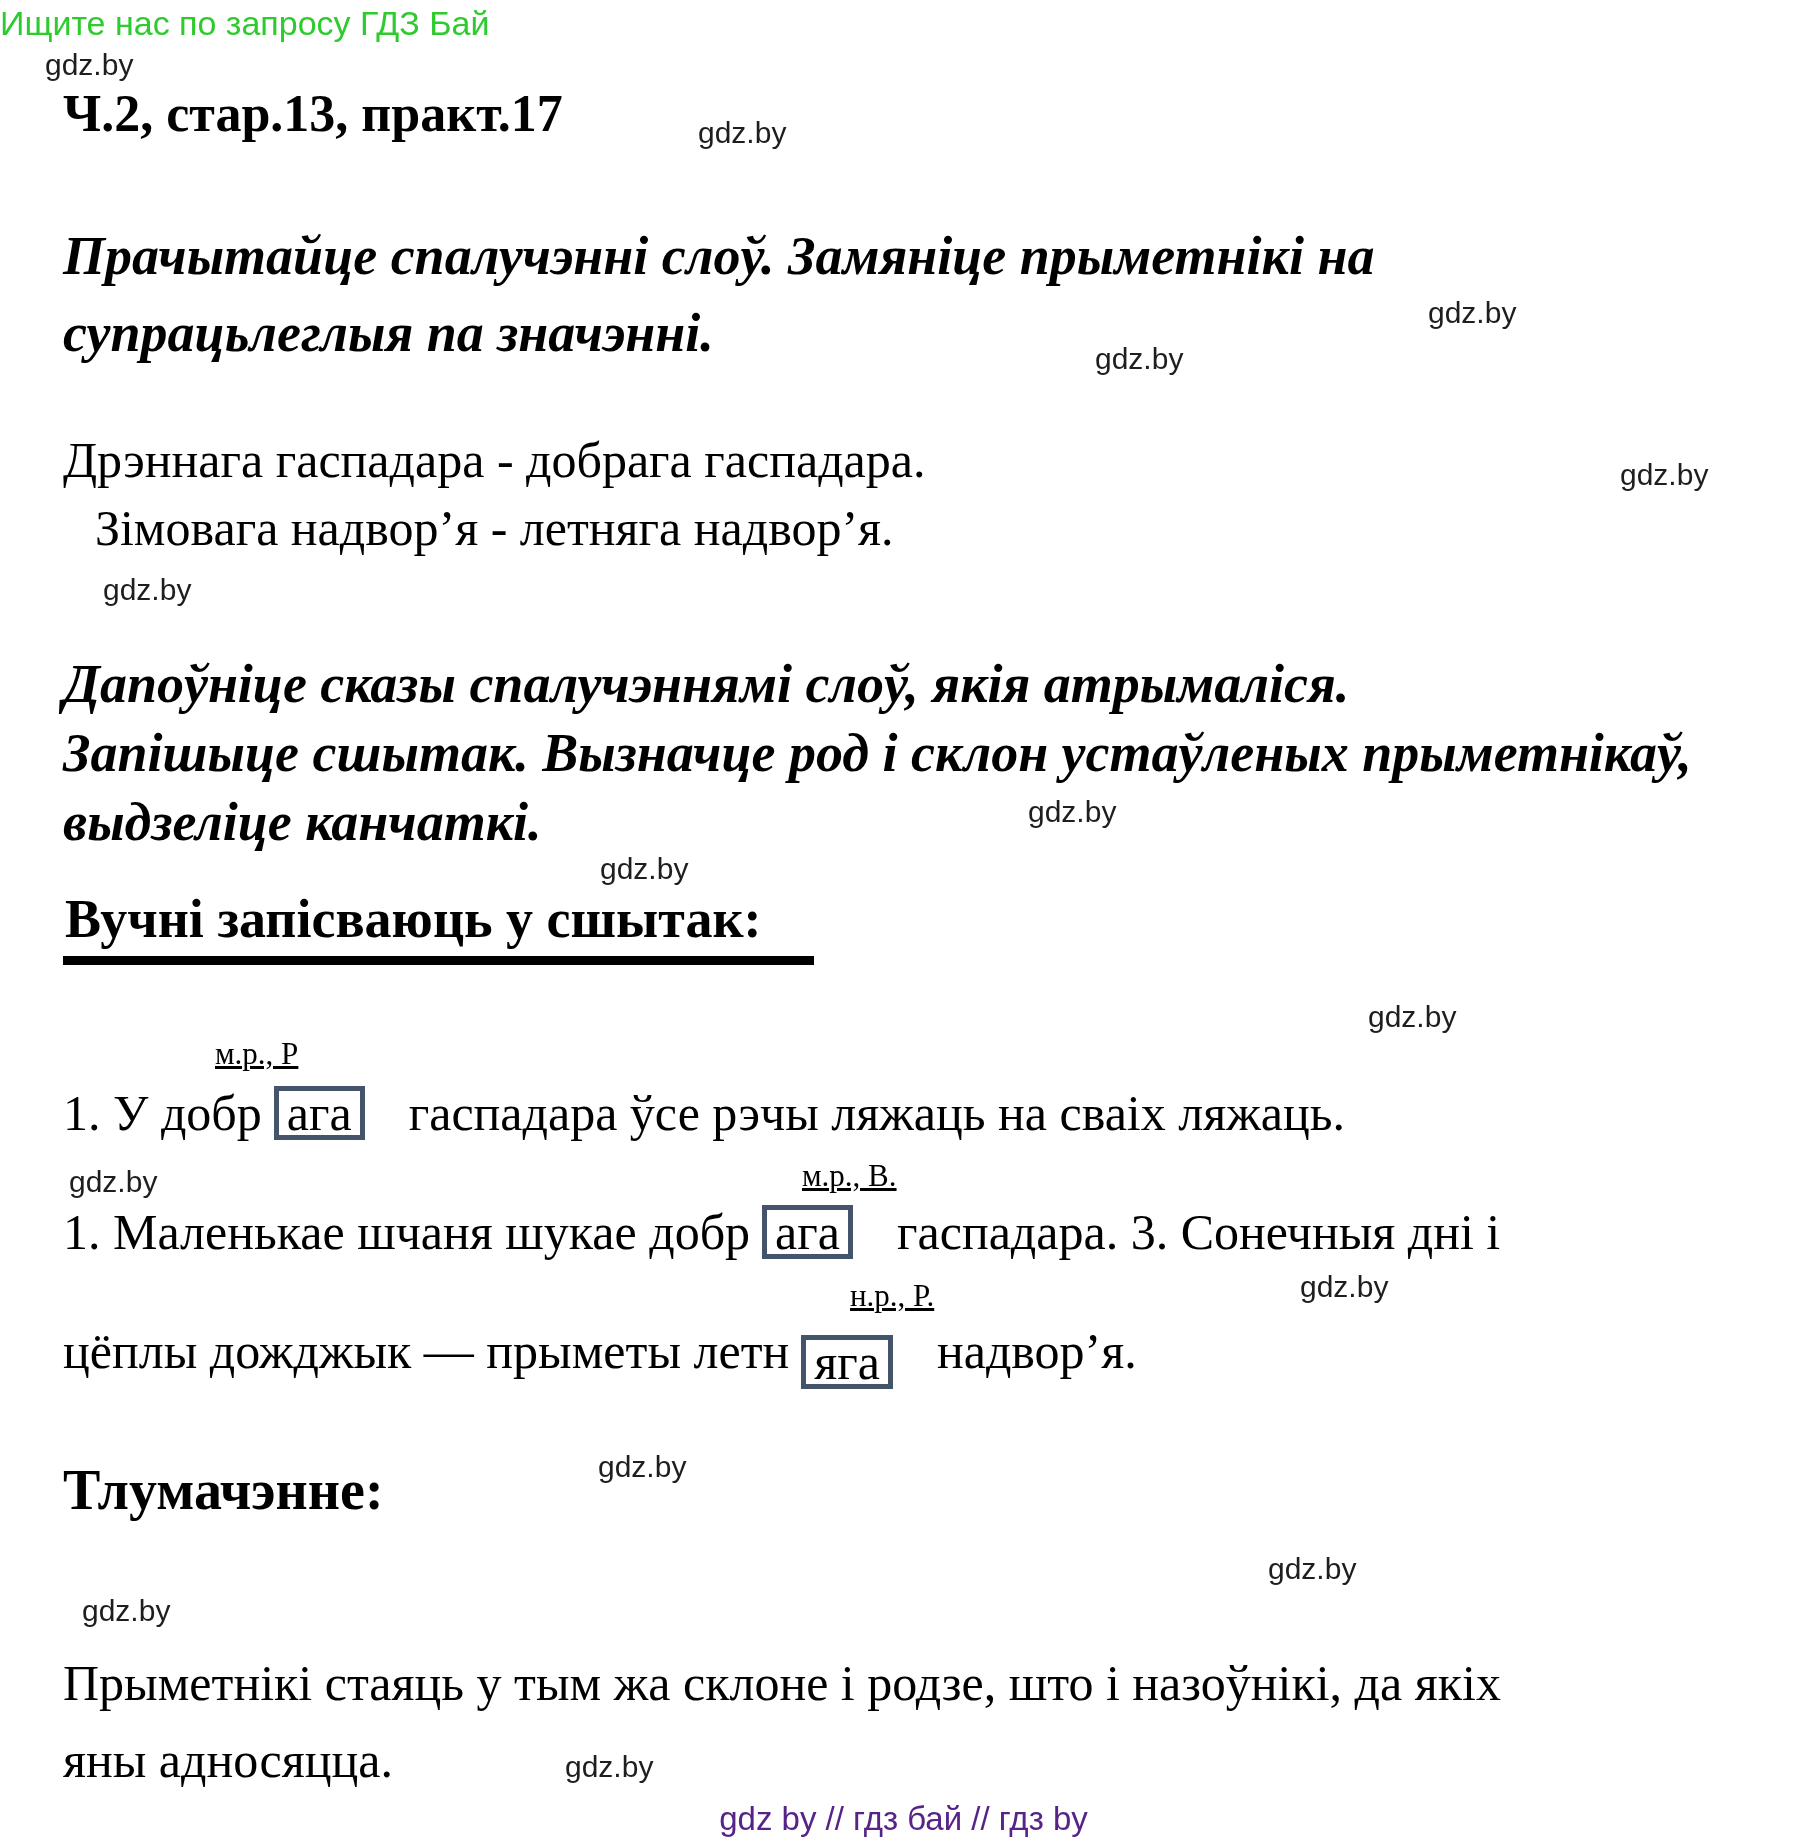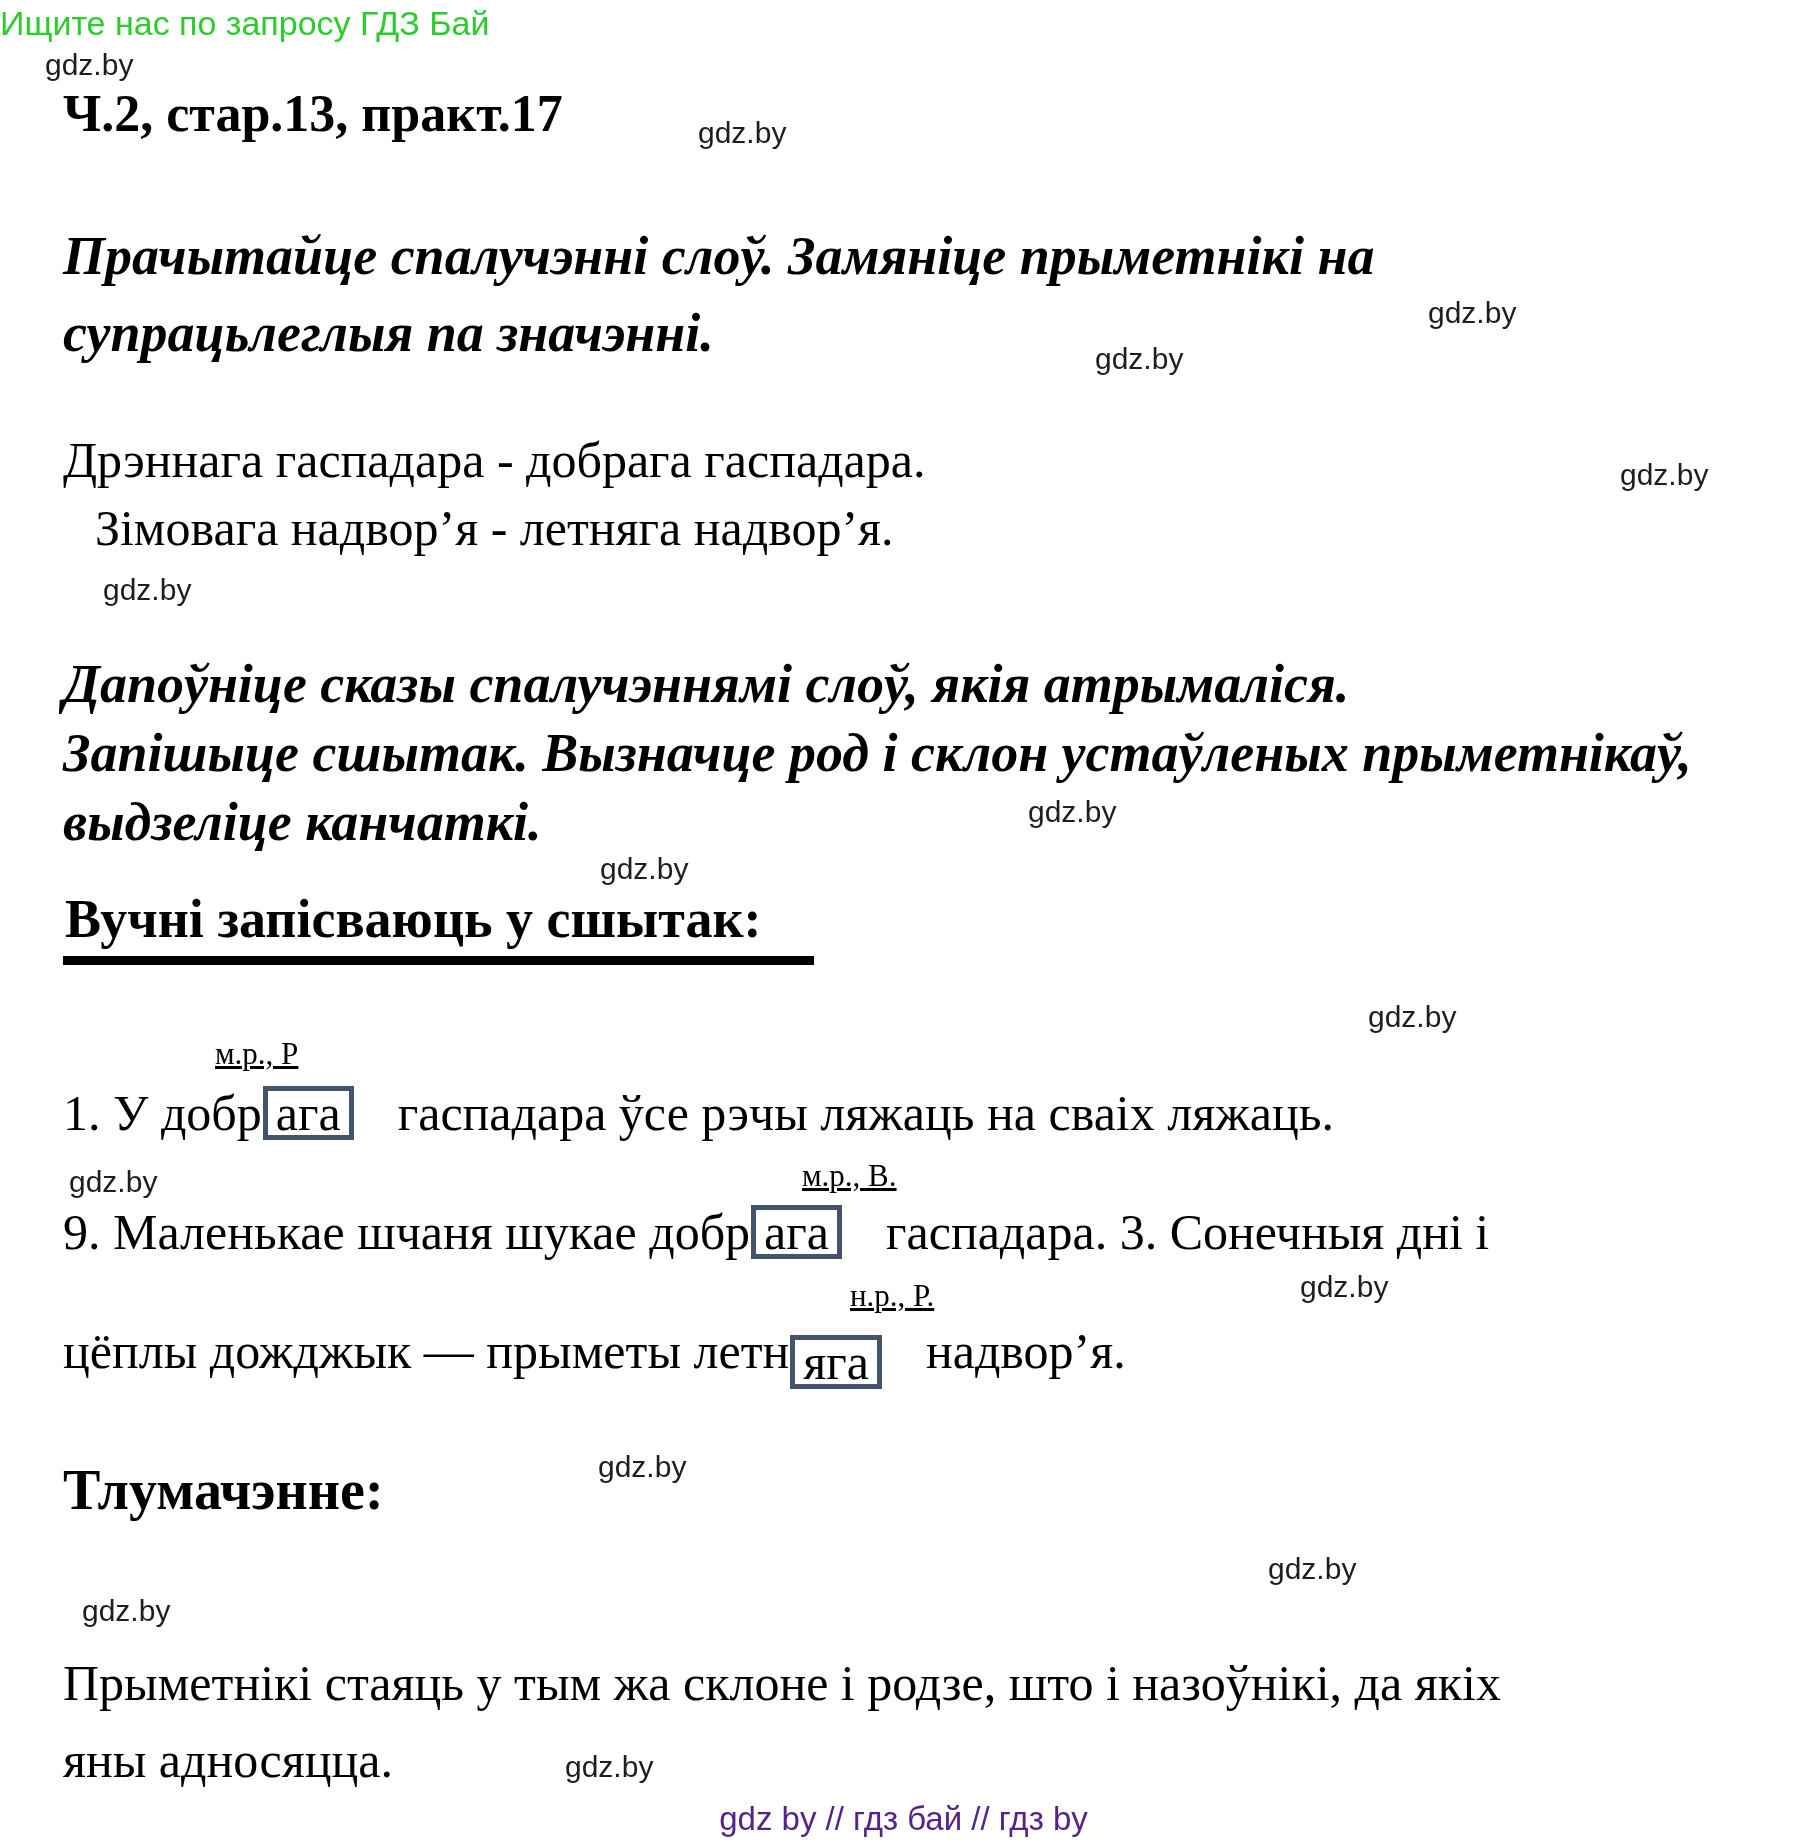--- a/index.html
+++ b/index.html
@@ -26,21 +26,21 @@
     position:absolute; left:63px; top:888px; font-size:54px; font-weight:bold;
     padding:0 52px 6px 2px; border-bottom:9px solid #000; white-space:nowrap;
   }
   .case-label { position:absolute; font-size:31px; white-space:nowrap;text-decoration:underline; }
   .sent { position:absolute; left:63px; font-size:50px; white-space:nowrap; }
   .sent1 { top:1084px; }
   .sent2 { top:1203px; }
   .sent3 { top:1322px; }
   .boxed {
     display:inline-block; border:5px solid var(--box,#44546a);
-    line-height:42px; padding:1px 8px; margin:0 44px 0 1px; vertical-align:baseline;
+    line-height:42px; padding:1px 8px; margin:0 44px 0 12px; vertical-align:baseline;
   }
   .boxed.low { position:relative; top:11px; }
   .expl-heading { position:absolute; left:63px; top:1458px; font-size:56px; font-weight:bold; }
   .expl { position:absolute; left:63px; top:1645px; font-size:50px; line-height:77px; white-space:nowrap; }
   .footer {
     position:absolute; left:0; top:1800px; width:100%; text-align:center;
     font-family:"Liberation Sans","DejaVu Sans",sans-serif;
     font-size:33px; color:var(--purple,#562487);
   }
 </style>
@@ -70,21 +70,21 @@
   </div>
 
   <div class="notebook-heading">Вучні запісваюць у сшытак:</div>
 
   <div class="case-label" style="left:215px; top:1036px;">м.р., Р</div>
 
   <div class="sent sent1"><span>1. У добр</span><span class="boxed">ага</span><span>гаспадара ўсе рэчы ляжаць на сваіх ляжаць.</span></div>
 
   <div class="case-label" style="left:802px; top:1158px;">м.р., В.</div>
 
-  <div class="sent sent2"><span>9. Маленькае шчаня шукае добр</span><span class="boxed">ага</span><span>гаспадара. 3. Сонечныя дні і</span></div>
+  <div class="sent sent2"><span>1. Маленькае шчаня шукае добр</span><span class="boxed">ага</span><span>гаспадара. 3. Сонечныя дні і</span></div>
 
   <div class="case-label" style="left:850px; top:1278px;">н.р., Р.</div>
 
   <div class="sent sent3"><span>цёплы дожджык — прыметы летн</span><span class="boxed low">яга</span><span>надвор’я.</span></div>
 
   <div class="expl-heading">Тлумачэнне:</div>
 
   <div class="expl">
     <div>Прыметнікі стаяць у тым жа склоне і родзе, што і назоўнікі, да якіх</div>
     <div>яны адносяцца.</div>

